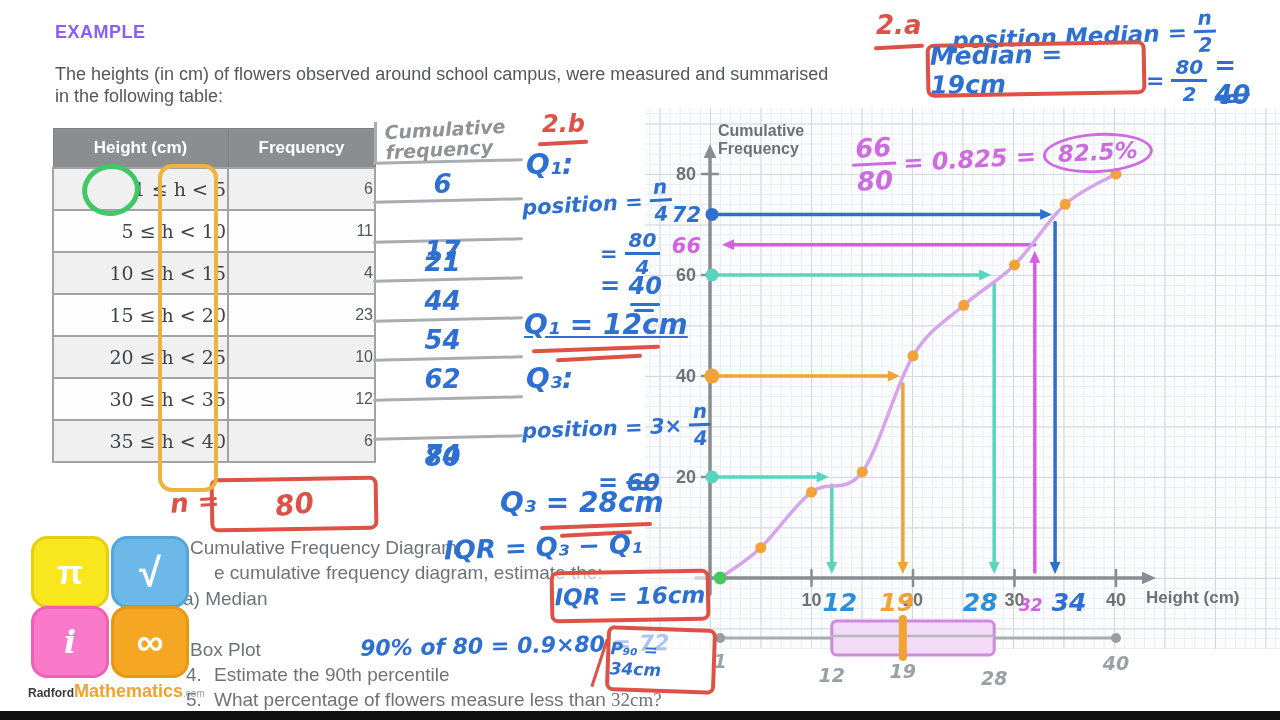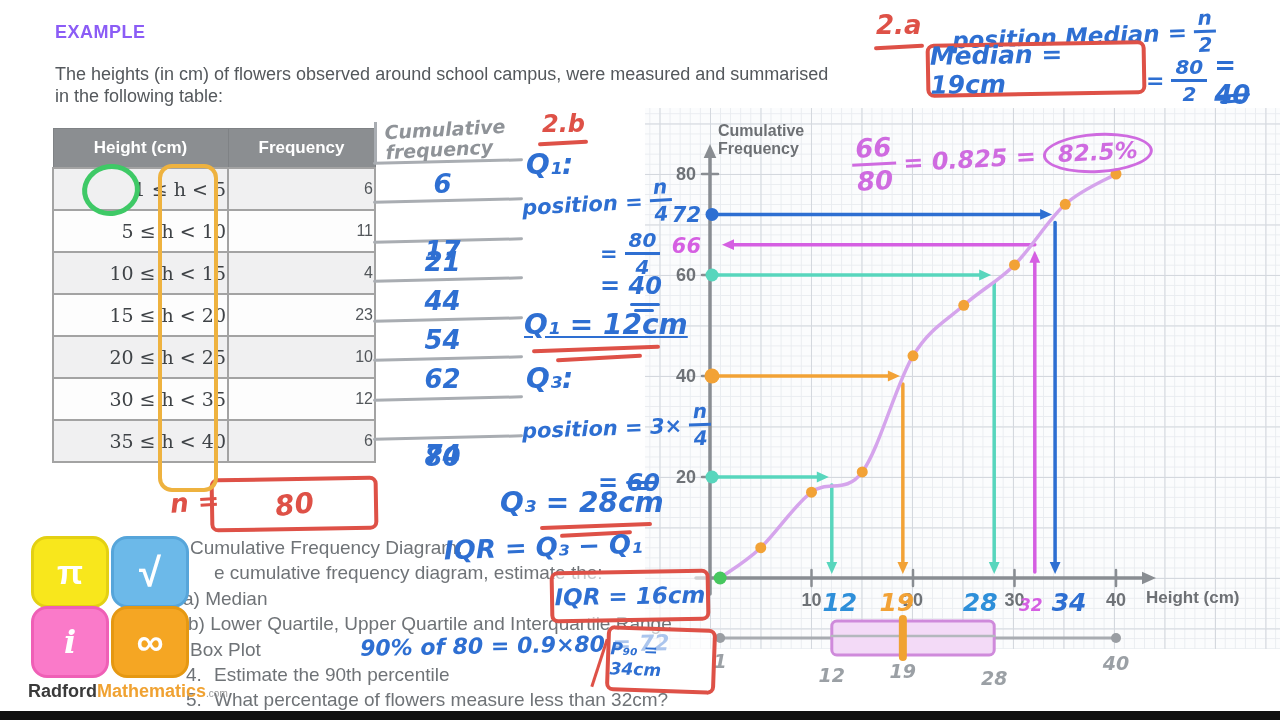--- a/index.html
+++ b/index.html
@@ -313,30 +313,29 @@
       <text x="720.15" y="668" fill="#9ba0a5" text-anchor="middle" font-size="19" font-weight="bold" font-family="&quot;DejaVu Sans&quot;,sans-serif" font-style="italic">1</text>
       <text x="831.8" y="682" fill="#9ba0a5" text-anchor="middle" font-size="19" font-weight="bold" font-family="&quot;DejaVu Sans&quot;,sans-serif" font-style="italic">12</text>
       <text x="902.85" y="678" fill="#9ba0a5" text-anchor="middle" font-size="19" font-weight="bold" font-family="&quot;DejaVu Sans&quot;,sans-serif" font-style="italic">19</text>
       <text x="994.2" y="685" fill="#9ba0a5" text-anchor="middle" font-size="19" font-weight="bold" font-family="&quot;DejaVu Sans&quot;,sans-serif" font-style="italic">28</text>
       <text x="1116" y="670" fill="#9ba0a5" text-anchor="middle" font-size="19" font-weight="bold" font-family="&quot;DejaVu Sans&quot;,sans-serif" font-style="italic">40</text>
     </svg>
 
   <div class="qline" style="left:190px;top:537px;">Cumulative Frequency Diagram.</div>
   <div class="qline" style="left:198px;top:562px;margin-left:16px;">e cumulative frequency diagram, estimate the:</div>
   <div class="qline" style="left:183px;top:588px;">a) Median</div>
-  <div class="qline" style="left:188px;top:613px;">b) Lower Quartile, Upper Quartile and Interquartile Range</div>
   <div class="qline" style="left:190px;top:639px;">Box Plot</div>
   <div class="qline" style="left:186px;top:664px;">4.</div>
   <div class="qline" style="left:214px;top:664px;">Estimate the 90th percentile</div>
   <div class="qline" style="left:186px;top:689px;">5.</div>
-  <div class="qline" style="left:214px;top:689px;"><span>What percentage of flowers measure less than </span><span style="border-bottom:3.5px solid #c87fe0;padding-bottom:1px;">32cm?</span></div>
+  <div class="qline" style="left:214px;top:689px;"><span>What percentage of flowers measure less than </span><span style="border-bottom:3.5px solid #c87fe0;padding-bottom:1px;font-family:Liberation Serif, serif;">32cm?</span></div>
 
   <div class="badge badge-pi" style="left:31px;top:536px;">π</div>
   <div class="badge badge-sqrt" style="left:111px;top:536px;">√</div>
   <div class="badge badge-i" style="left:31px;top:606px;">i</div>
   <div class="badge badge-inf" style="left:111px;top:606px;">∞</div>
 
   <div class="abs" style="left:28px;top:681px;z-index:12;white-space:nowrap;">
-    <span style="font-size:18px;font-weight:bold;color:#3a3a3a;">Radford</span><span style="font-size:18px;font-weight:bold;color:#f0a232;">Mathematics</span><span style="font-size:10px;color:#9a9a9a;">.com</span>
+    <span style="font-size:12px;font-weight:bold;color:#3a3a3a;">Radford</span><span style="font-size:18px;font-weight:bold;color:#f0a232;">Mathematics</span><span style="font-size:10px;color:#9a9a9a;">.com</span>
   </div>
 
   <div id="black-bar"></div>
 </div>
 
 </body></html>

